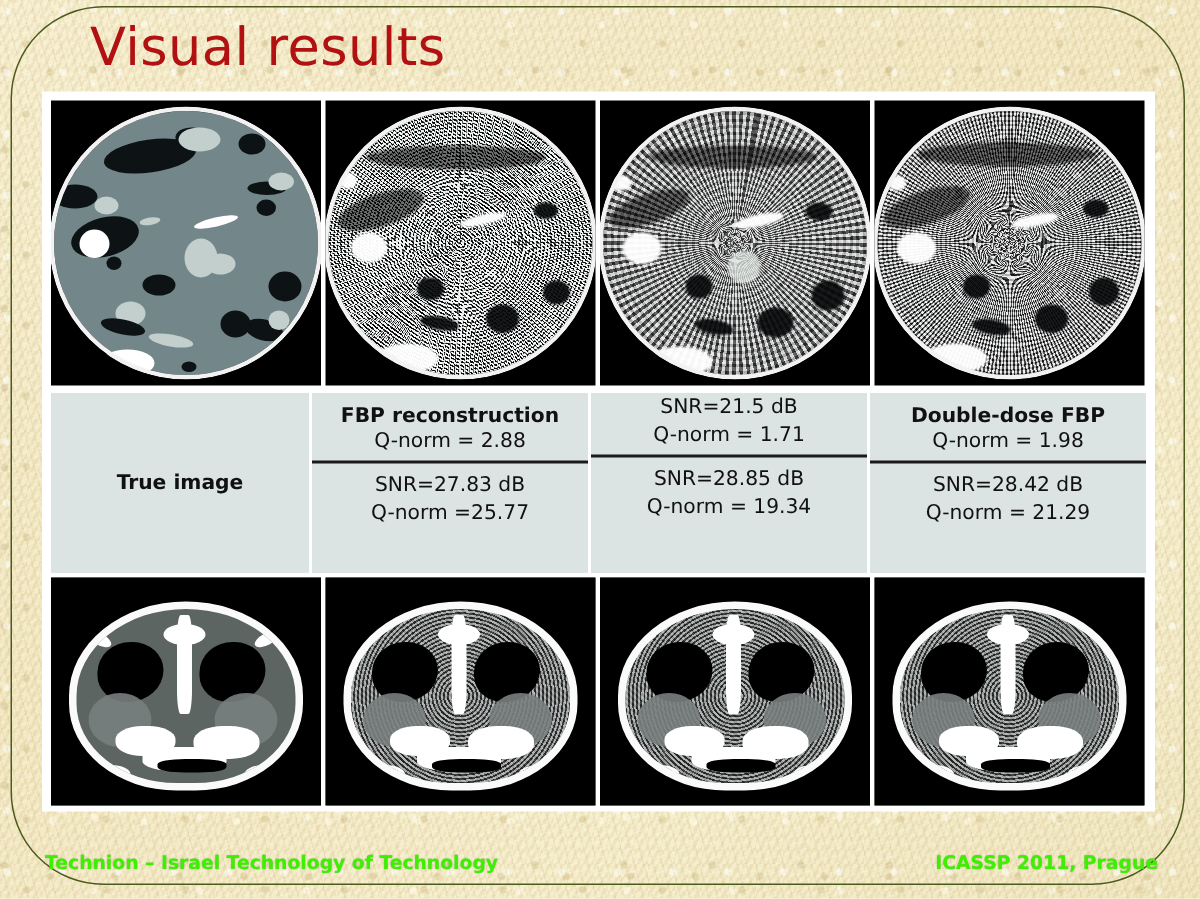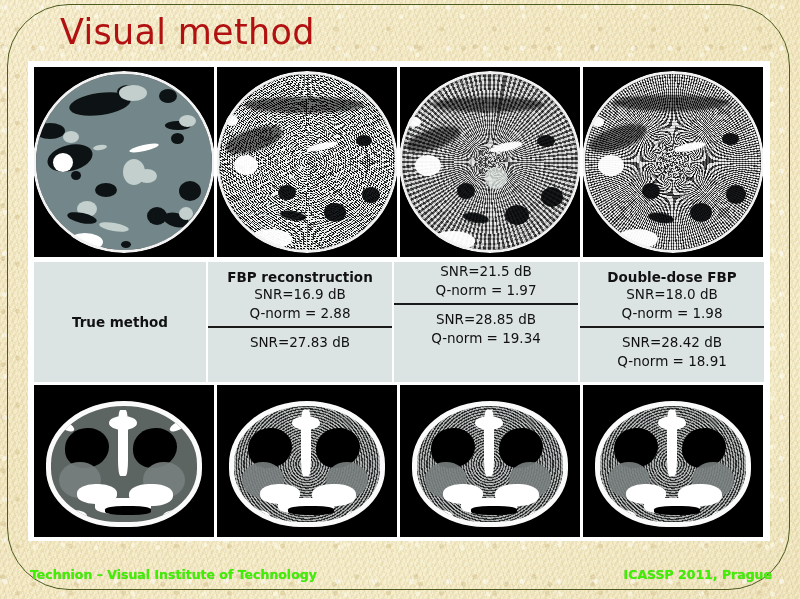--- a/index.html
+++ b/index.html
@@ -269,21 +269,21 @@
   }
   #footer-left  { left: 30px; }
   #footer-right { right: 28px; }
 </style>
 </head>
 <body>
 
 <div id="slide-bg"></div>
 <div id="slide-frame"></div>
 
-<div id="page-title">Visual method</div>
+<div id="page-title">Visual results</div>
 
 <div id="content-panel">
 
   <div class="image-row" id="top-image-row">
 
     <div class="ct-panel top">
       <div class="body-disc">
         <div class="phantom-fill"></div>
         <div class="blob dark" style="left:36px;  top:22px;  width:62px;  height:22px; transform:rotate(-8deg);"></div>
         <div class="blob dark" style="left:84px;  top:14px;  width:22px;  height:13px;"></div>
@@ -367,57 +367,56 @@
         <div class="lesion dark" style="left:66px; top:142px;width:26px; height:10px; transform:rotate(10deg);"></div>
         <div class="lesion white" style="left:34px; top:158px;width:42px; height:20px;"></div>
         <div class="disc-rim"></div>
       </div>
     </div>
   </div>
 
   <div id="metrics-table">
 
     <div class="tbl-col" id="col-true">
-      <span class="true-label">True method</span>
+      <span class="true-label">True image</span>
     </div>
 
     <div class="tbl-col metric-col">
       <div class="col-header">FBP reconstruction</div>
       <div class="metric-group">
-        <div class="metric-line">SNR=16.9 dB</div>
         <div class="metric-line">Q-norm  = 2.88</div>
       </div>
       <div class="row-rule"></div>
       <div class="metric-group second">
         <div class="metric-line">SNR=27.83 dB</div>
+        <div class="metric-line">Q-norm  =25.77</div>
       </div>
     </div>
 
     <div class="tbl-col metric-col">
       <div class="metric-group">
         <div class="metric-line">SNR=21.5 dB</div>
-        <div class="metric-line">Q-norm = 1.97</div>
+        <div class="metric-line">Q-norm = 1.71</div>
       </div>
       <div class="row-rule"></div>
       <div class="metric-group second">
         <div class="metric-line">SNR=28.85 dB</div>
         <div class="metric-line">Q-norm  = 19.34</div>
       </div>
     </div>
 
     <div class="tbl-col metric-col" id="col-last">
       <div class="col-header">Double-dose FBP</div>
       <div class="metric-group">
-        <div class="metric-line">SNR=18.0 dB</div>
         <div class="metric-line">Q-norm = 1.98</div>
       </div>
       <div class="row-rule"></div>
       <div class="metric-group second">
         <div class="metric-line">SNR=28.42 dB</div>
-        <div class="metric-line">Q-norm  = 18.91</div>
+        <div class="metric-line">Q-norm  = 21.29</div>
       </div>
     </div>
   </div>
 
   <div class="image-row" id="bottom-image-row">
 
     <div class="ct-panel bot">
       <div class="head-ct">
         <div class="skull">
           <div class="sinus" style="left:14px; top:22px; width:44px; height:40px;"></div>
@@ -493,14 +492,14 @@
           <div class="airway" style="left:54px; top:100px; width:46px; height:9px;"></div>
           <div class="bone" style="left:10px; top:104px; width:26px; height:12px;"></div>
           <div class="bone" style="left:112px;top:104px; width:26px; height:12px;"></div>
         </div>
       </div>
     </div>
   </div>
 
 </div>
 
-<div id="footer-left">Technion – Visual Institute of Technology</div>
+<div id="footer-left">Technion – Israel Technology of Technology</div>
 <div id="footer-right">ICASSP 2011, Prague</div>
 
 </body></html>

